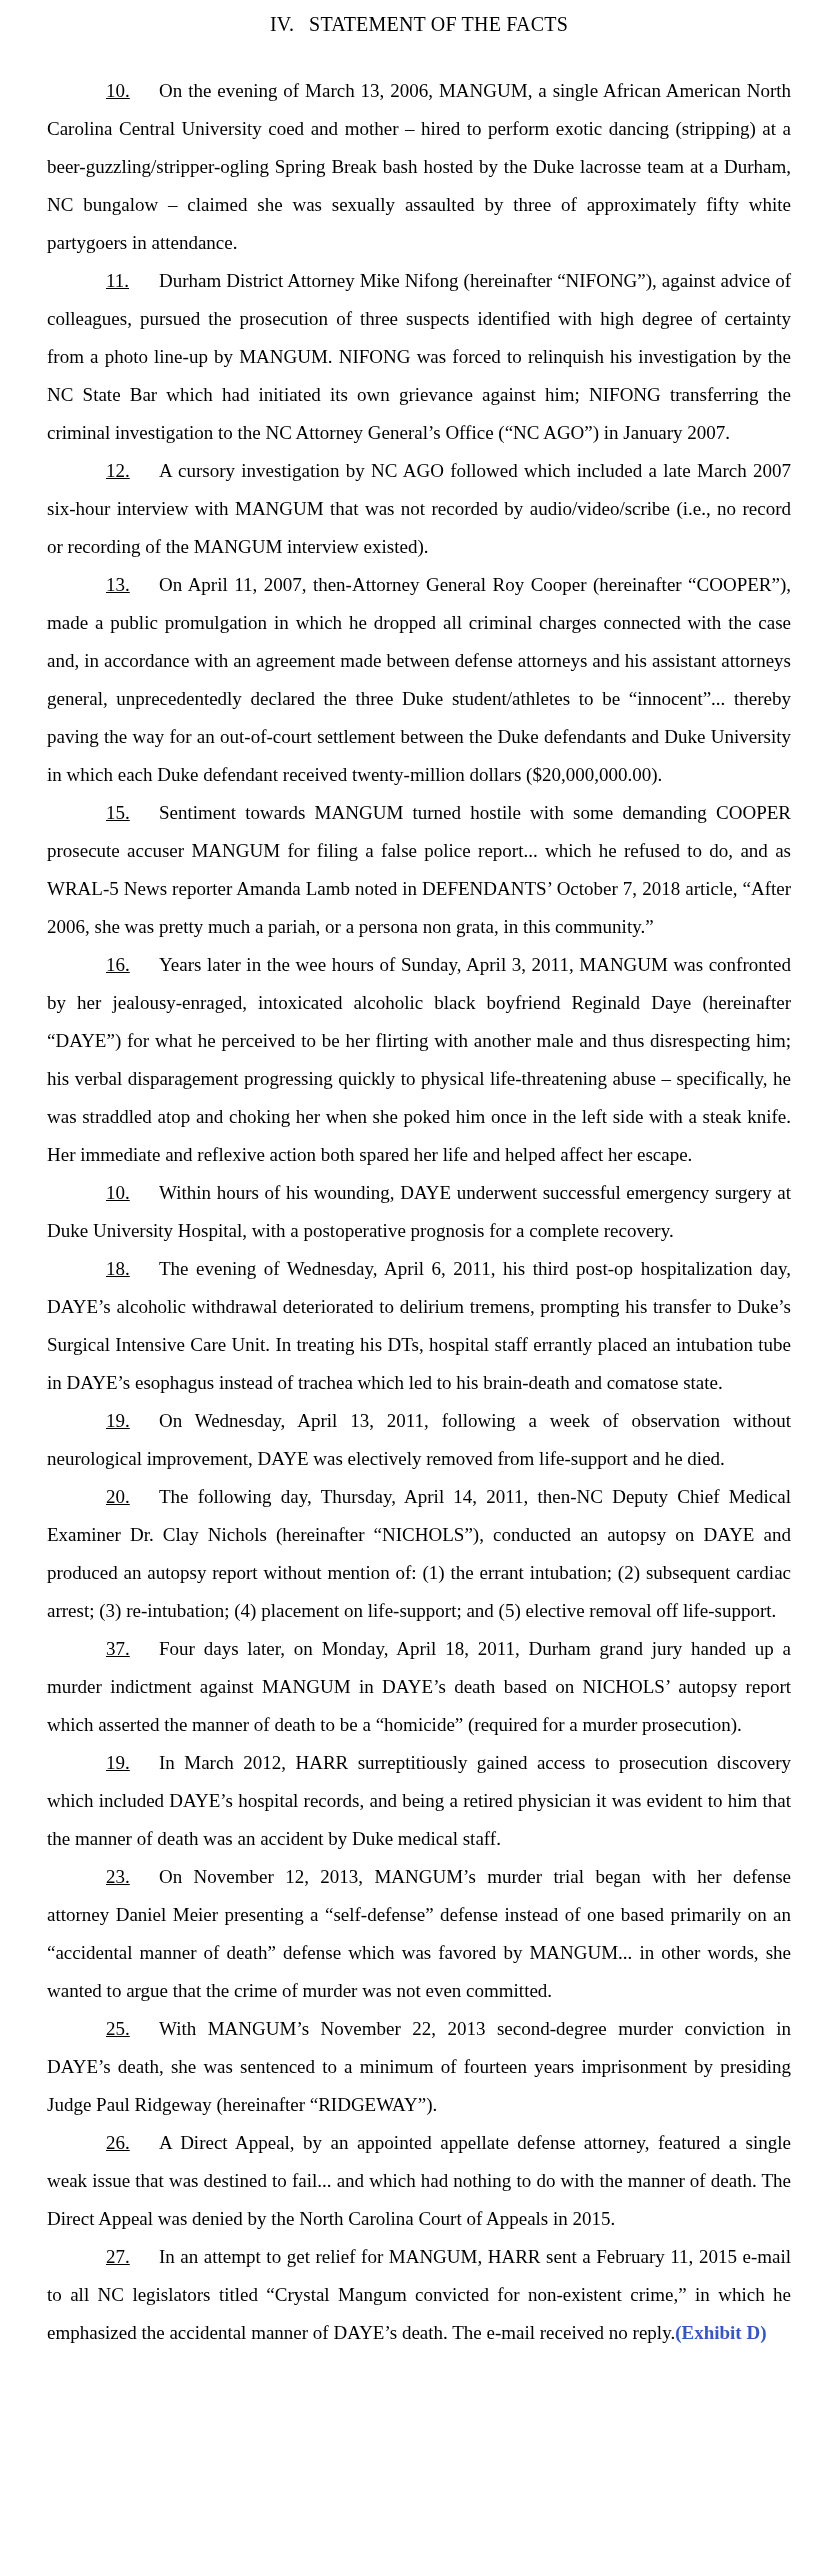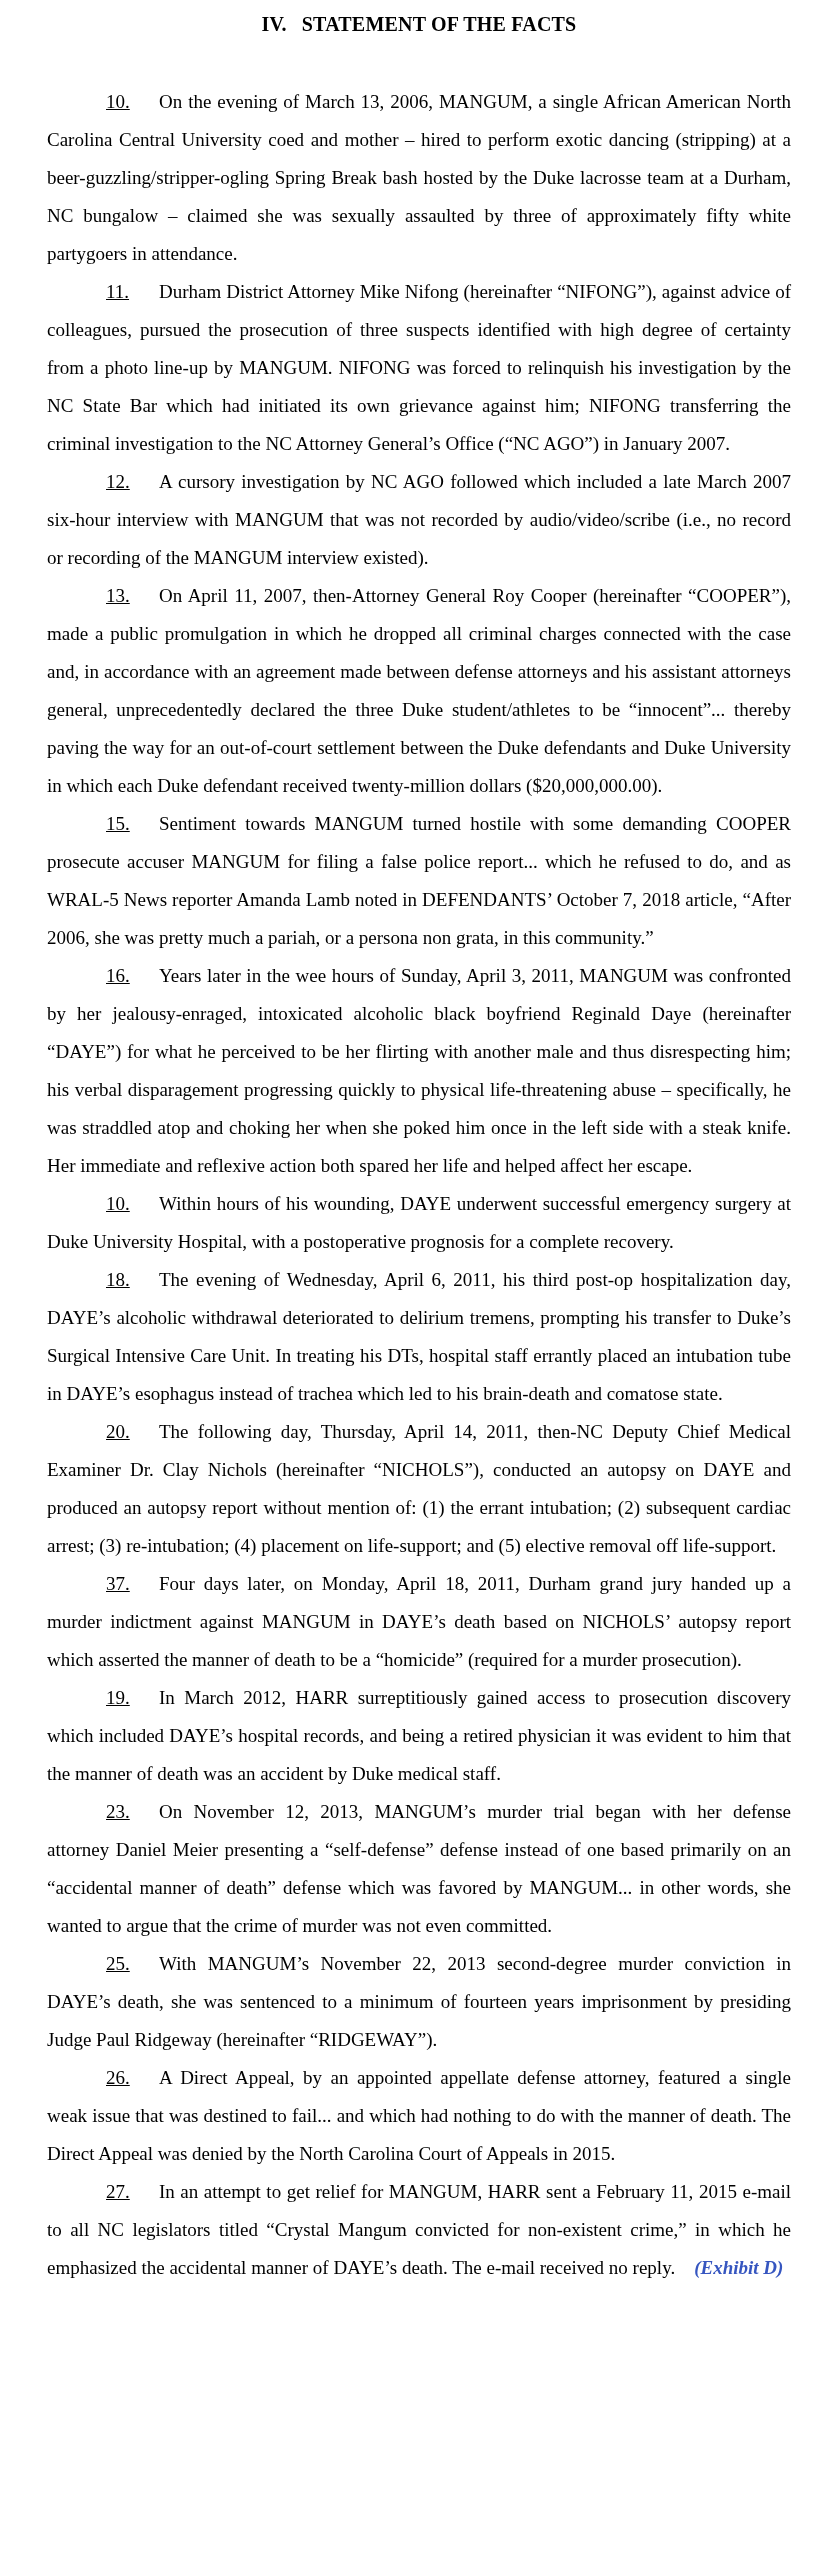--- a/index.html
+++ b/index.html
@@ -14,23 +14,23 @@
     box-sizing: border-box;
     padding: 11.2px 48px 0 47px;
     background: #ffffff;
     color: #000000;
     font-family: "Liberation Serif", "DejaVu Serif", serif;
     font-size: 19px;
     overflow: hidden;
   }
   .heading {
     font-size: 20px;
-    font-weight: bold;
+    font-weight: normal;
     text-align: center;
-    margin: 0 0 46px 0;
+    margin: 0 0 35px 0;
     line-height: 26px;
     letter-spacing: 0.2px;
   }
   .hgap {
     display: inline-block;
     width: 15px;
   }
   .para {
     margin: 0;
     text-indent: 59px;
@@ -38,22 +38,21 @@
     line-height: 38px;
   }
   .pnum {
     display: inline-block;
     width: 53px;
     text-indent: 0;
     text-decoration: underline;
   }
   .exhibit {
     font-weight: bold;
-    font-style: italic;
-    margin-left: 19px;
+    margin-left: 0;
     white-space: nowrap;
   }
 </style>
 </head>
 <body>
 
 <main class="page">
   <h1 class="heading"><span>IV.</span><span class="hgap"></span><span>STATEMENT OF THE FACTS</span></h1>
   <section id="paras" class="body">
   <p class="para"><span class="pnum">10.</span><span class="ptext">On the evening of March 13, 2006, MANGUM, a single African American North Carolina Central University coed and mother – hired to perform exotic dancing (stripping) at a beer-guzzling/stripper-ogling Spring Break bash hosted by the Duke lacrosse team at a Durham, NC bungalow – claimed she was sexually assaulted by three of approximately fifty white partygoers in attendance.</span></p>
@@ -66,20 +65,21 @@
 
 
   <p class="para"><span class="pnum">15.</span><span class="ptext">Sentiment towards MANGUM turned hostile with some demanding COOPER prosecute accuser MANGUM for filing a false police report... which he refused to do, and as WRAL-5 News reporter Amanda Lamb noted in DEFENDANTS’ October 7, 2018 article, “After 2006, she was pretty much a pariah, or a persona non grata, in this community.”</span></p>
 
   <p class="para"><span class="pnum">16.</span><span class="ptext">Years later in the wee hours of Sunday, April 3, 2011, MANGUM was confronted by her jealousy-enraged, intoxicated alcoholic black boyfriend Reginald Daye (hereinafter “DAYE”) for what he perceived to be her flirting with another male and thus disrespecting him; his verbal disparagement progressing quickly to physical life-threatening abuse – specifically, he was straddled atop and choking her when she poked him once in the left side with a steak knife.  Her immediate and reflexive action both spared her life and helped affect her escape.</span></p>
 
   <p class="para"><span class="pnum">10.</span><span class="ptext">Within hours of his wounding, DAYE underwent successful emergency surgery at Duke University Hospital, with a postoperative prognosis for a complete recovery.</span></p>
 
   <p class="para"><span class="pnum">18.</span><span class="ptext">The evening of Wednesday, April 6, 2011, his third post-op hospitalization day, DAYE’s alcoholic withdrawal deteriorated to delirium tremens, prompting his transfer to Duke’s Surgical Intensive Care Unit.  In treating his DTs, hospital staff errantly placed an intubation tube in DAYE’s esophagus instead of trachea which led to his brain-death and comatose state.</span></p>
 
+  <p class="para"><span class="pnum">19.</span><span class="ptext">On Wednesday, April 13, 2011, following a week of observation without neurological improvement, DAYE was electively removed from life-support and he died.</span></p>
 
   <p class="para"><span class="pnum">20.</span><span class="ptext">The following day, Thursday, April 14, 2011, then-NC Deputy Chief Medical Examiner Dr. Clay Nichols (hereinafter “NICHOLS”), conducted an autopsy on DAYE and produced an autopsy report without mention of: (1) the errant intubation; (2) subsequent cardiac arrest; (3) re-intubation; (4) placement on life-support; and (5) elective removal off life-support.</span></p>
 
   <p class="para"><span class="pnum">37.</span><span class="ptext">Four days later, on Monday, April 18, 2011, Durham grand jury handed up a murder indictment against MANGUM in DAYE’s death based on NICHOLS’ autopsy report which asserted the manner of death to be a “homicide” (required for a murder prosecution).</span></p>
 
   <p class="para"><span class="pnum">19.</span><span class="ptext">In March 2012, HARR surreptitiously gained access to prosecution discovery which included DAYE’s hospital records, and being a retired physician it was evident to him that the manner of death was an accident by Duke medical staff.</span></p>
 
   <p class="para"><span class="pnum">23.</span><span class="ptext">On November 12, 2013, MANGUM’s murder trial began with her defense attorney Daniel Meier presenting a “self-defense” defense instead of one based primarily on an “accidental manner of death” defense which was favored by MANGUM... in other words, she wanted to argue that the crime of murder was not even committed.</span></p>
 
 

